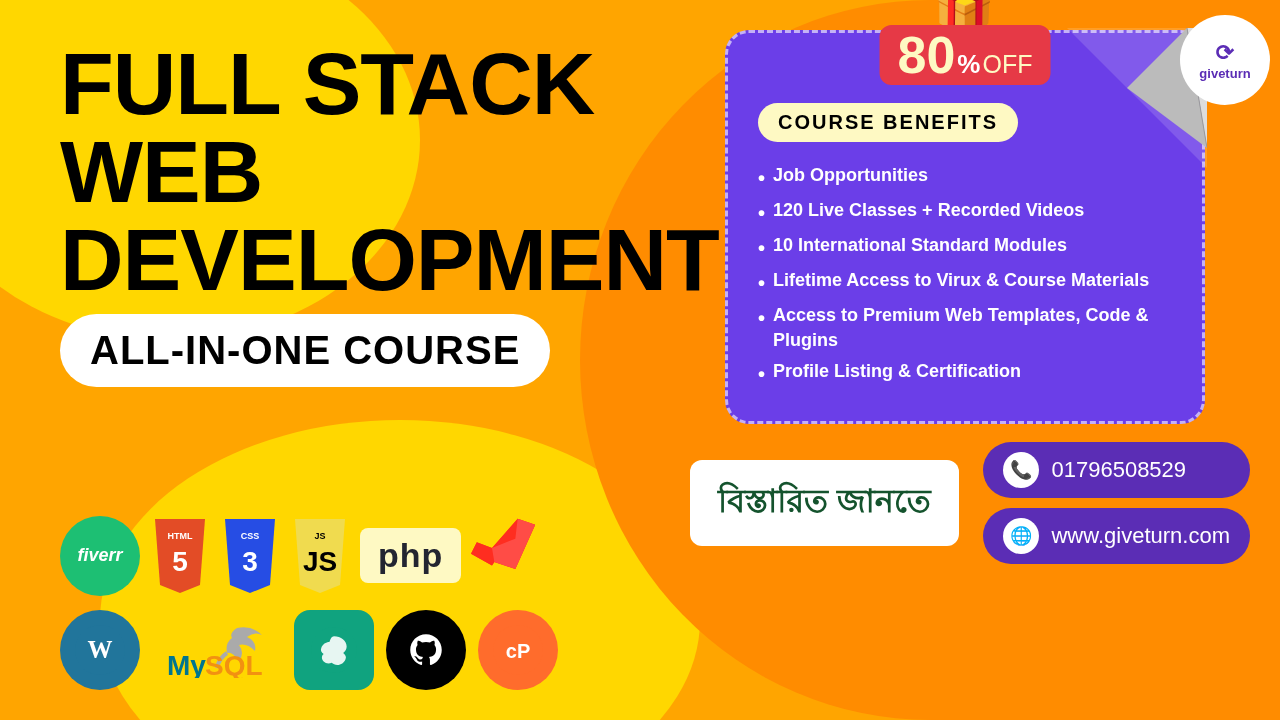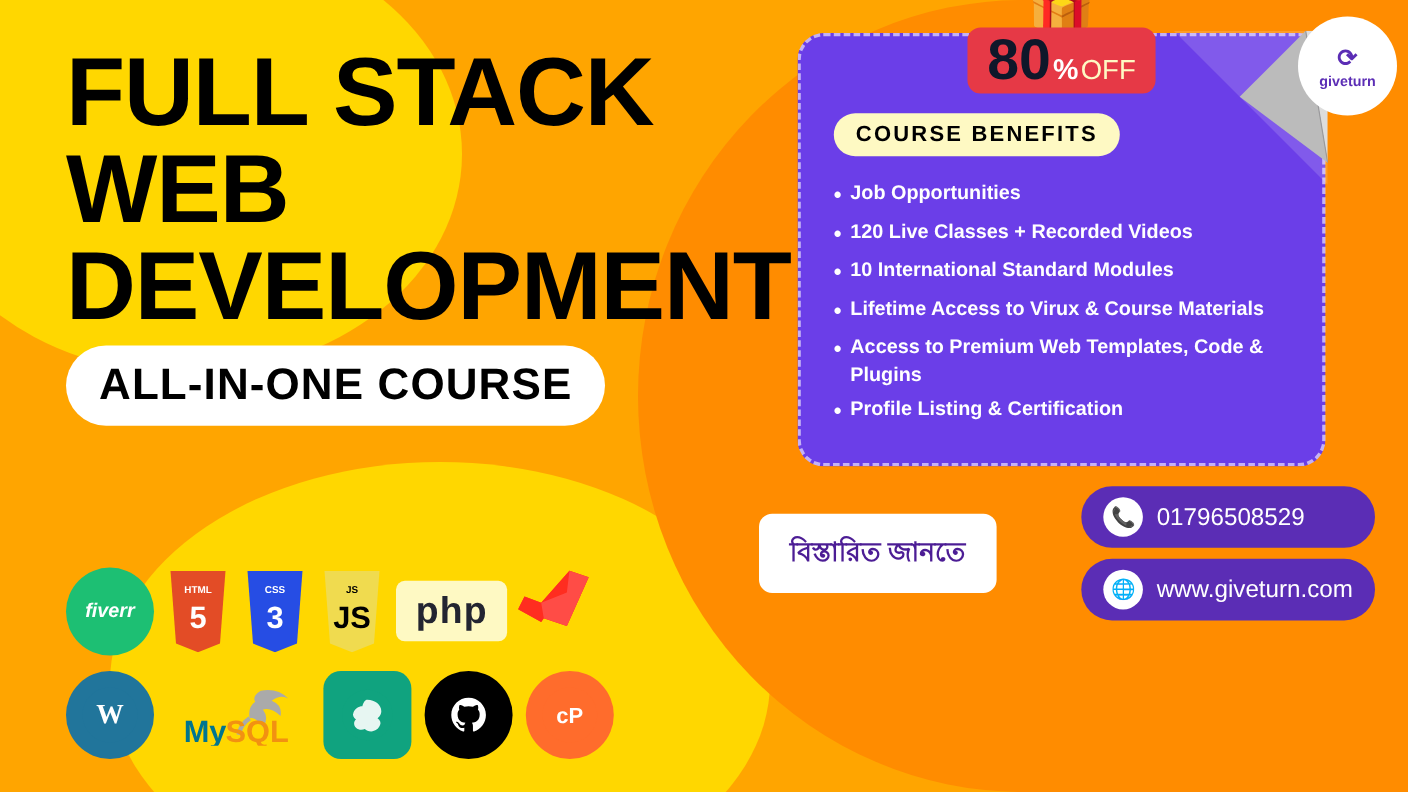--- a/index.html
+++ b/index.html
@@ -217,21 +217,21 @@
       border-radius: 12px;
       padding: 4px 18px;
       display: flex;
       align-items: baseline;
       gap: 2px;
       margin-top: -8px;
     }
     .discount-number {
       font-size: 52px;
       font-weight: 900;
-      color: #0f172a;
+      color: #fef9c3;
       line-height: 1;
     }
     .discount-percent {
       font-size: 26px;
       font-weight: 900;
       color: white;
     }
     .discount-off {
       font-size: 25px;
       font-weight: 400;
@@ -275,23 +275,23 @@
       color: white;
       font-size: 20px;
       margin-top: 1px;
       flex-shrink: 0;
     }
 
     .detail-button {
       background: white;
       border-radius: 12px;
       padding: 16px 28px;
-      font-size: 24px;
-      font-weight: 900;
-      color: #4c1d95;
+      font-size: 32px;
+      font-weight: 900;
+      color: #14532d;
       border: none;
       cursor: pointer;
       white-space: nowrap;
     }
 
     .contact-info {
       display: flex;
       flex-direction: column;
       gap: 10px;
       margin-left: auto;

